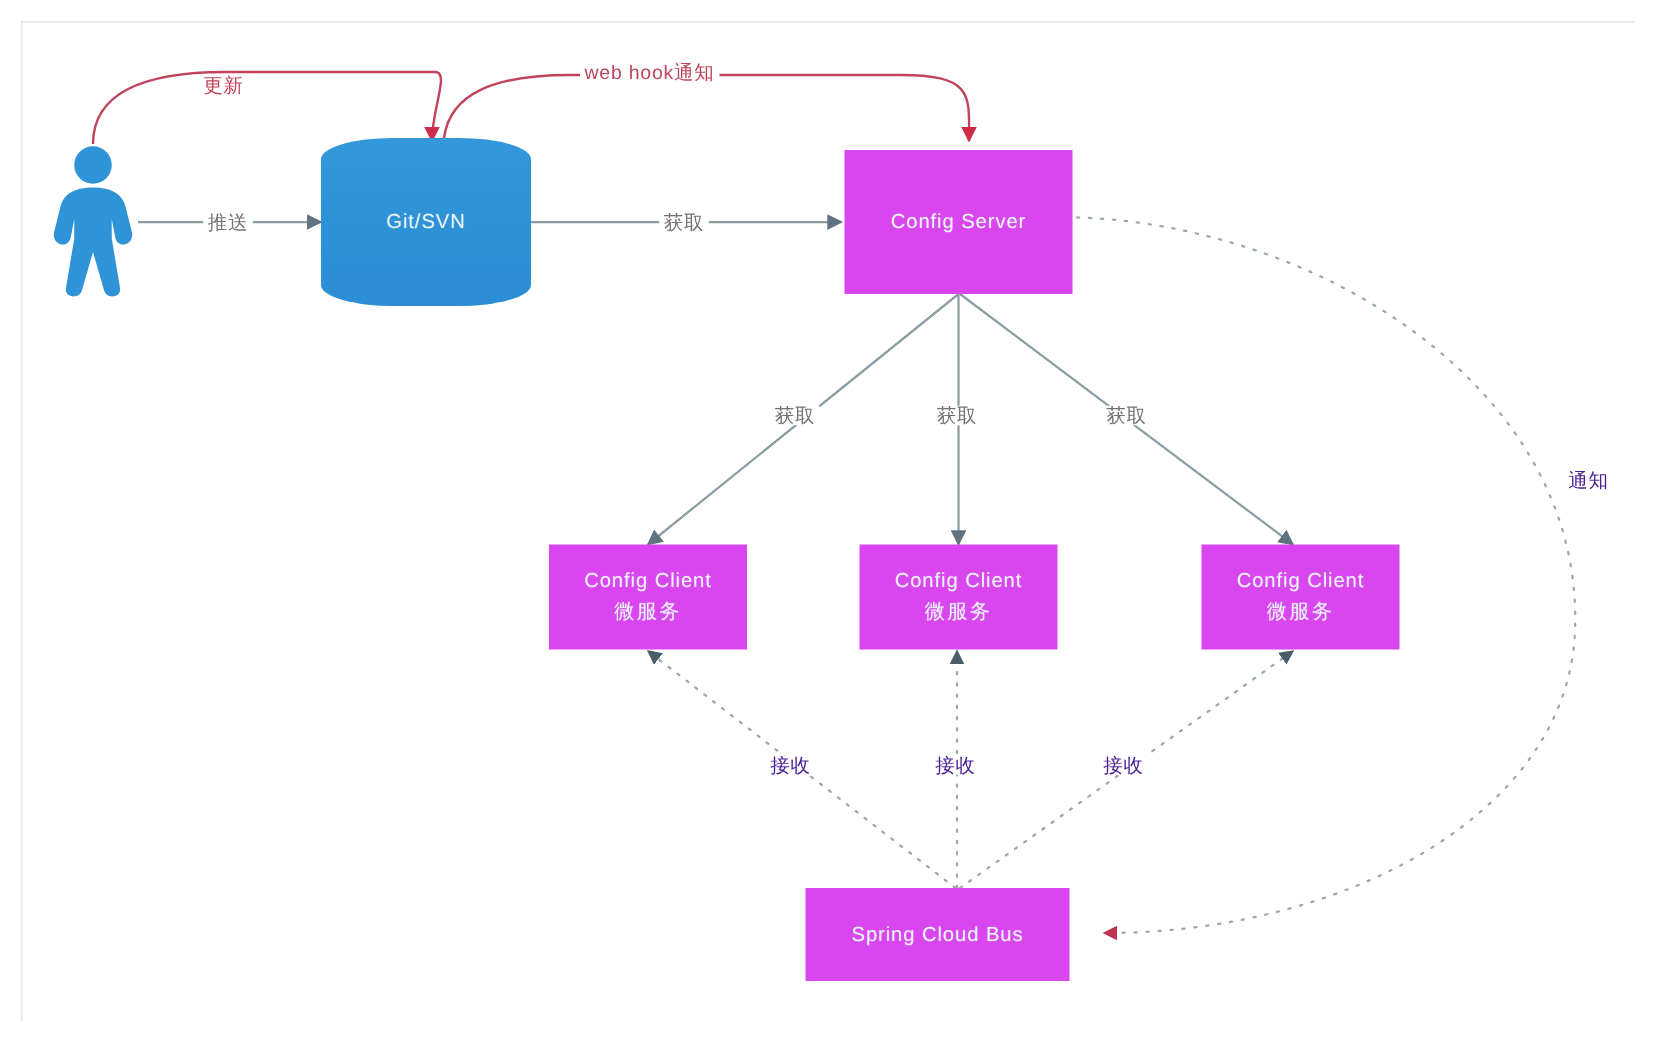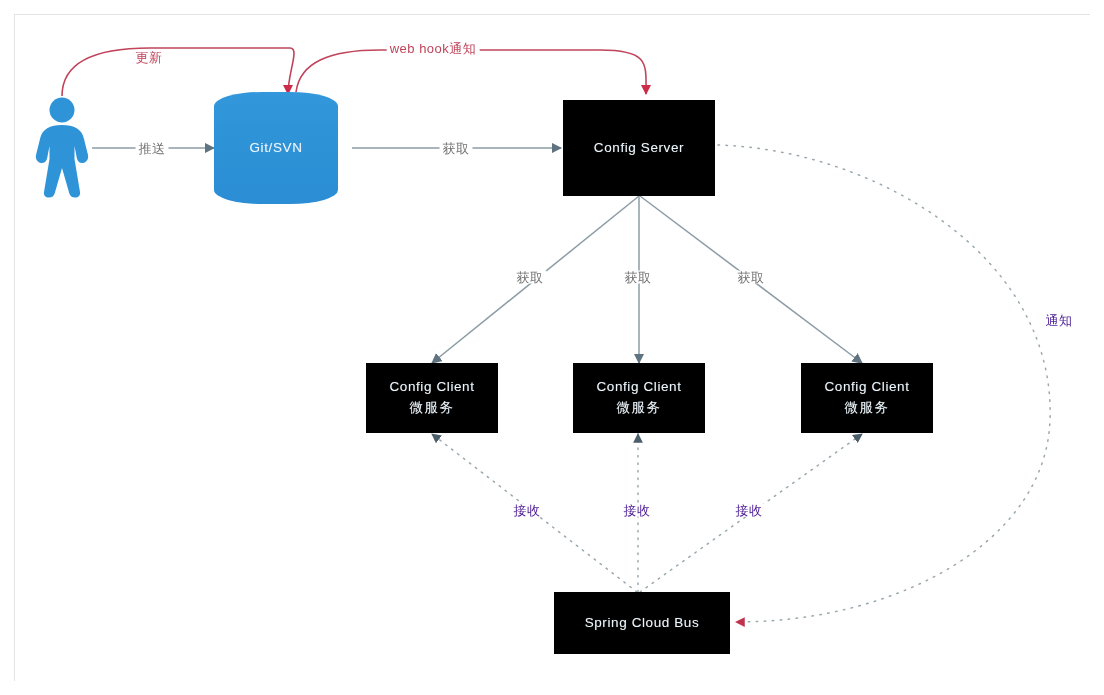--- a/index.html
+++ b/index.html
@@ -33,21 +33,21 @@
   svg.layer {
     position: absolute;
     left: 0;
     top: 0;
     width: 1104px;
     height: 695px;
     overflow: visible;
   }
   .node {
     position: absolute;
-    background: #000000;
+    background: #d946ef;
     color: #eaf4fb;
     display: flex;
     flex-direction: column;
     align-items: center;
     justify-content: center;
     text-align: center;
     font-size: 13.5px;
     letter-spacing: 0.6px;
     line-height: 1.55;
     box-sizing: border-box;
@@ -150,21 +150,21 @@
              C 44.4 101.6, 46.6 99.4, 46 96
              L 40.5 63
              L 40.5 50
              L 42.8 62
              C 43.4 65.4, 45.8 67.4, 49 67
              C 52.5 66.5, 54.8 63, 54 59
              L 50 43
              C 48 33, 40 29, 28 29 Z" fill="#2f93d8"></path>
   </svg>
 
-  <div class="node cylinder" style="left:214px; top:92px; width:124px; height:112px;">
+  <div class="node cylinder" style="left:214px; top:92px; width:140px; height:112px;">
     <span class="ln1">Git/SVN</span>
   </div>
 
   <div class="node" style="left:563px; top:100px; width:152px; height:96px;">
     <span class="ln1">Config Server</span>
   </div>
 
   <div class="node" style="left:366px; top:363px; width:132px; height:70px;">
     <span class="ln1">Config Client</span>
     <span class="ln2">微服务</span>
@@ -173,21 +173,21 @@
   <div class="node" style="left:573px; top:363px; width:132px; height:70px;">
     <span class="ln1">Config Client</span>
     <span class="ln2">微服务</span>
   </div>
 
   <div class="node" style="left:801px; top:363px; width:132px; height:70px;">
     <span class="ln1">Config Client</span>
     <span class="ln2">微服务</span>
   </div>
 
-  <div class="node" style="left:554px; top:592px; width:176px; height:62px;">
+  <div class="node" style="left:537px; top:592px; width:176px; height:62px;">
     <span class="ln1">Spring Cloud Bus</span>
   </div>
 
   <div class="edge-label red" style="left:137px; top:57px;">更新</div>
   <div class="edge-label red" style="left:421px; top:48px;">web hook通知</div>
   <div class="edge-label gray" style="left:152px; top:148px;">推送</div>
   <div class="edge-label gray" style="left:456px; top:148px;">获取</div>
 
   <div class="edge-label gray" style="left:530px; top:277px;">获取</div>
   <div class="edge-label gray" style="left:638px; top:277px;">获取</div>

